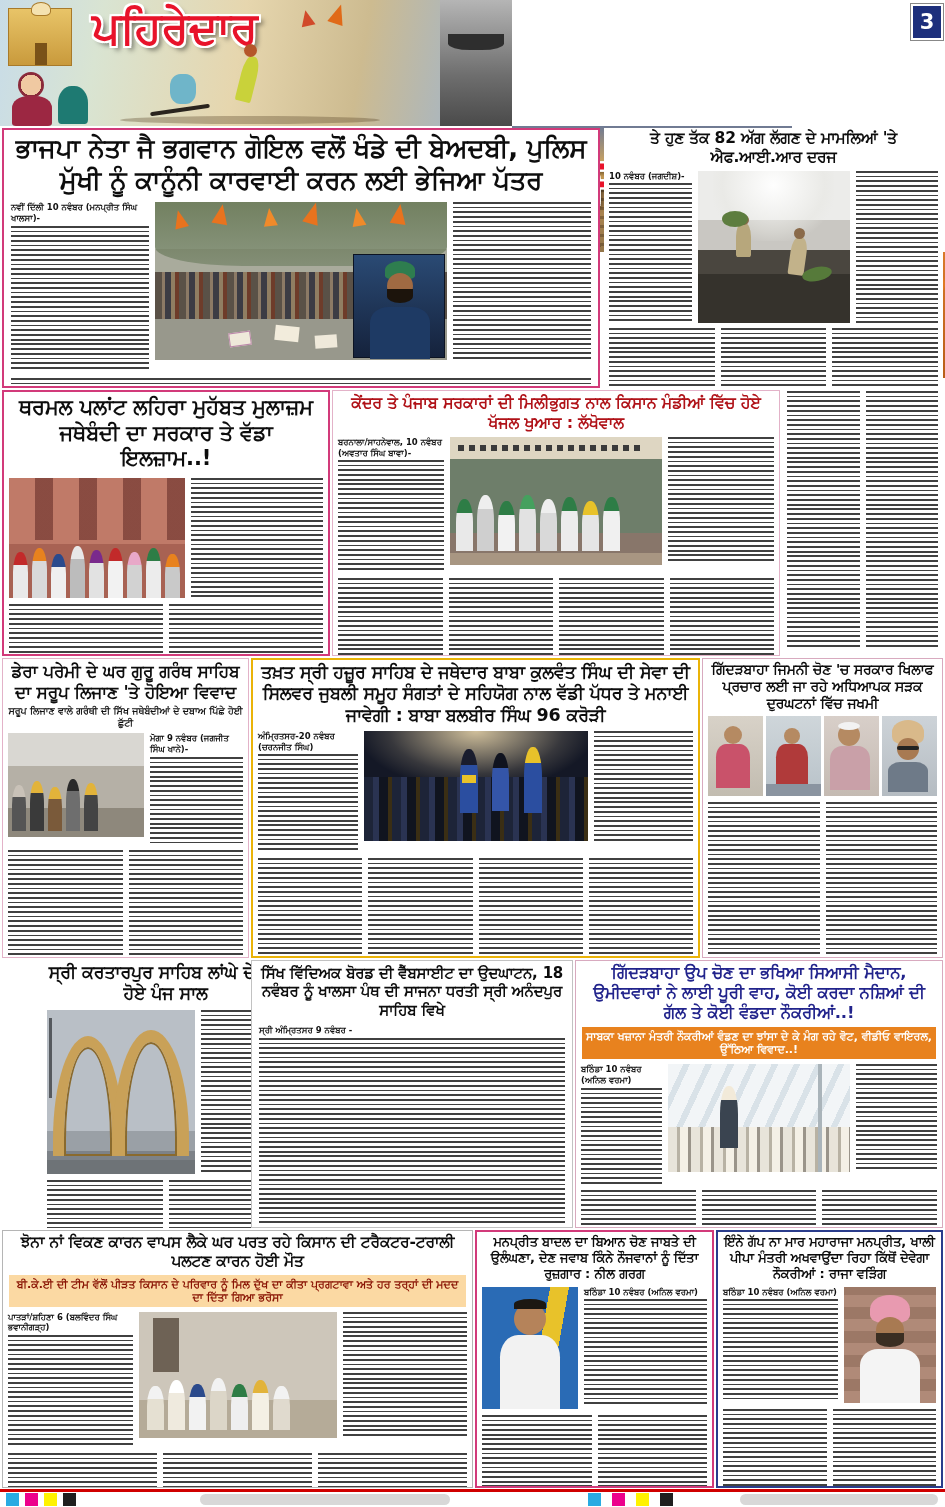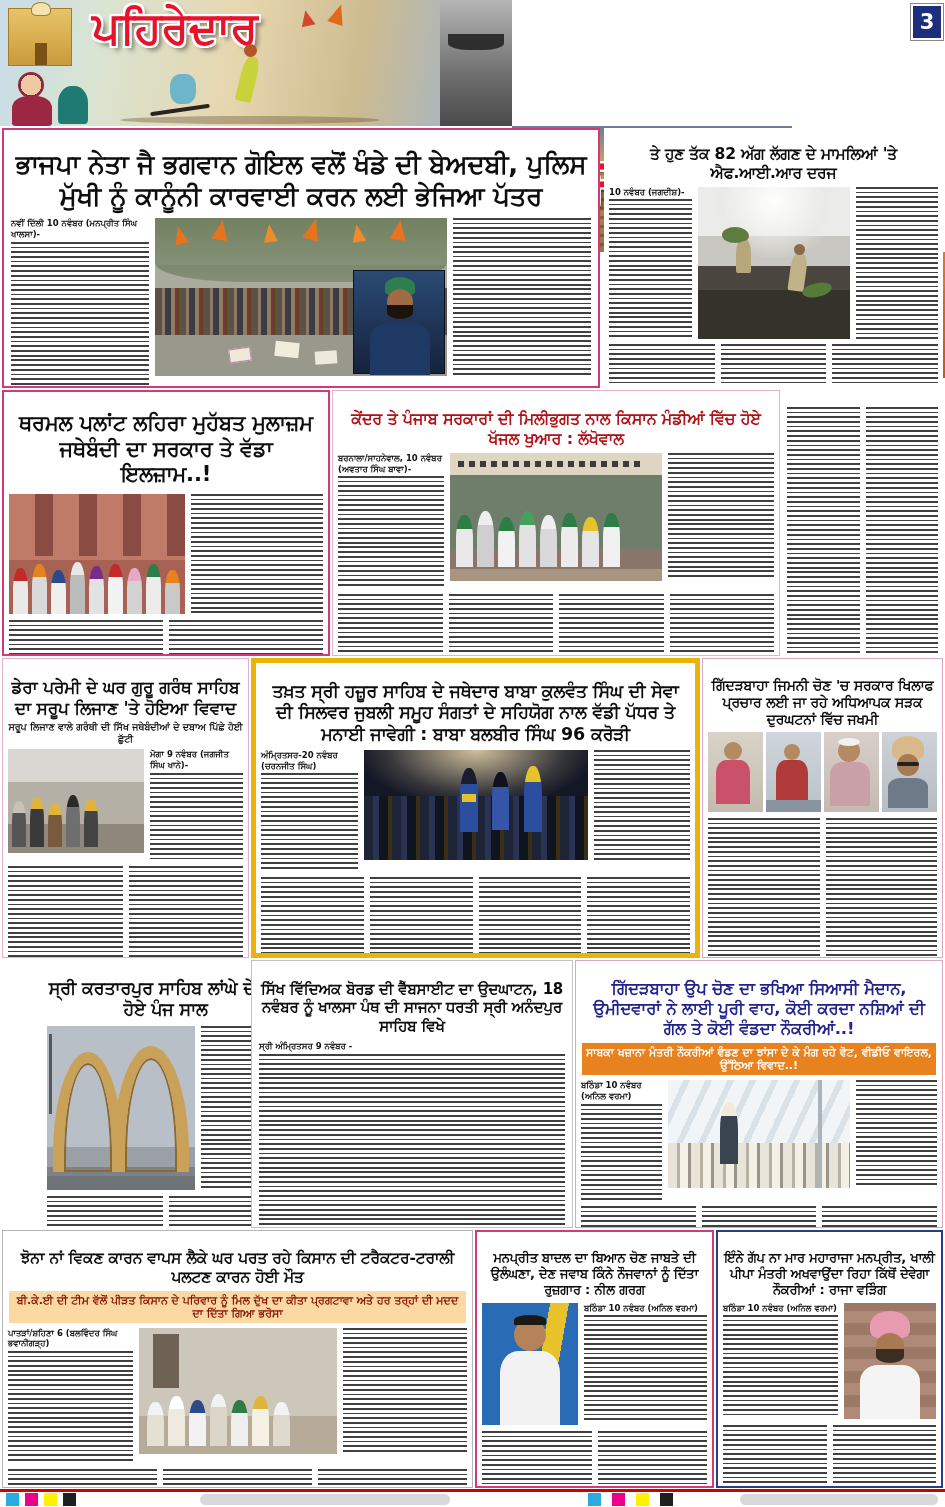--- a/index.html
+++ b/index.html
@@ -6,21 +6,21 @@
     --logo-red:#e8132a; --accent-magenta:#d23a7a; --headline-red:#b01218;
     --headline-blue:#22248c; --orange-bar:#e8821e; --date-bg:#23357d;
     --pagebox-bg:#1d2f7c; --yellow-bar-bg:#fbd9a3; --yellow-bar-text:#8a1505;
     --footer-red:#d00000; --reg-cyan:#29abe2; --reg-magenta:#ec008c;
     --reg-yellow:#fff200; --reg-black:#1f1f1f;
   }
   *{margin:0;padding:0;box-sizing:border-box}
   body{background:#555;font-family:"DejaVu Sans","Liberation Sans",sans-serif;}
   #page{position:relative;width:945px;height:1507px;background:#fff;margin:0 auto;overflow:hidden;}
   .abs{position:absolute}
-  .box{position:absolute;background:#fff;padding:17px 5px;overflow:hidden}
+  .box{position:absolute;background:#fff;padding:1px 5px;overflow:hidden}
   .hl{font-weight:bold;color:#0d0d0d;text-align:center;line-height:1.22;letter-spacing:-.2px}
   .sub{font-weight:bold;text-align:center;color:#111}
   .dateline{font-size:8.5px;font-weight:bold;color:#101010;line-height:1.25;margin-bottom:2px}
   .greek{background-image:repeating-linear-gradient(180deg,rgba(38,38,38,.88) 0px,rgba(38,38,38,.88) 1.7px,transparent 1.7px,transparent 4.7px)}
   .cols{display:flex;gap:6px}
   .col{flex:1}
   .ph{position:relative;overflow:hidden;flex:none}
   .figrow{position:absolute;display:flex;align-items:flex-end;gap:4px}
   .head{border-radius:50%}
   .outline-white{text-shadow:-2px 0 0 #fff,2px 0 0 #fff,0 -2px 0 #fff,0 2px 0 #fff,-2px -2px 0 #fff,2px -2px 0 #fff,-2px 2px 0 #fff,2px 2px 0 #fff,4px 4px 5px rgba(0,0,0,.55)}
@@ -245,21 +245,21 @@
         <div class="greek" style="height:88px;"></div>
       </div>
     </div>
     <div class="cols" style="margin-top:5px;">
       <div class="col greek" style="height:112px;"></div>
       <div class="col greek" style="height:112px;"></div>
     </div>
 
   </div>
 
-  <div class="box" style="left:251px;top:658px;width:449px;height:300px;border:5px solid #eab308;">
+  <div class="box" style="left:251px;top:658px;width:449px;height:300px;border:2px solid #eab308;">
     <div class="hl" style="font-size:17.5px;margin:1px 2px 5px;">ਤਖ਼ਤ ਸ੍ਰੀ ਹਜ਼ੂਰ ਸਾਹਿਬ ਦੇ ਜਥੇਦਾਰ ਬਾਬਾ ਕੁਲਵੰਤ ਸਿੰਘ ਦੀ ਸੇਵਾ ਦੀ ਸਿਲਵਰ ਜੁਬਲੀ ਸਮੂਹ ਸੰਗਤਾਂ ਦੇ ਸਹਿਯੋਗ ਨਾਲ ਵੱਡੀ ਪੱਧਰ ਤੇ ਮਨਾਈ ਜਾਵੇਗੀ : ਬਾਬਾ ਬਲਬੀਰ ਸਿੰਘ 96 ਕਰੋੜੀ</div>
     <div class="cols">
       <div class="col">
         <div class="dateline">ਅੰਮ੍ਰਿਤਸਰ-20 ਨਵੰਬਰ (ਚਰਨਜੀਤ ਸਿੰਘ)</div>
         <div class="greek" style="height:98px;"></div>
       </div>
       <div class="ph" style="width:224px;height:110px;background:#141826;">
         <div class="abs" style="left:0;top:0;width:100%;height:50%;background:radial-gradient(ellipse at 50% 0,rgba(255,233,184,.8),rgba(255,233,184,.15) 55%,transparent 75%);"></div>
         <div class="abs" style="left:0;bottom:0;width:100%;height:58%;background:repeating-linear-gradient(90deg,#1d2438 0 9px,#2a3352 9px 15px,#10141f 15px 24px,#3a2e14 24px 28px);"></div>
         <div class="abs" style="left:96px;top:18px;width:18px;height:64px;background:linear-gradient(#1a1d2e 0 16px,#2b4ea0 16px);border-radius:45% 45% 0 0;"></div>

